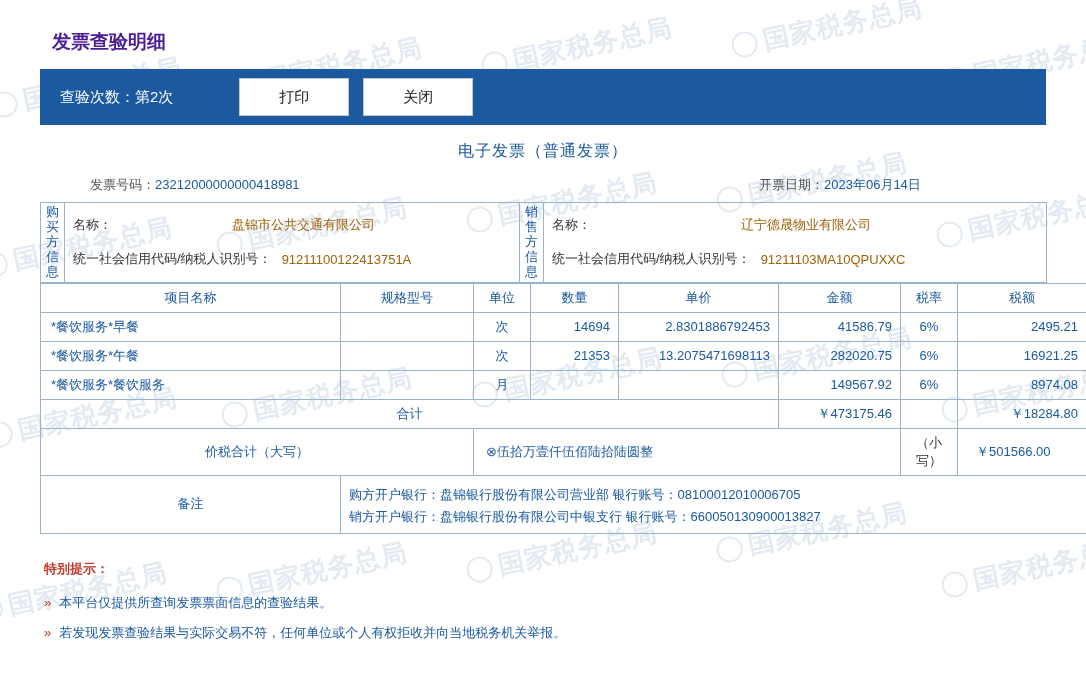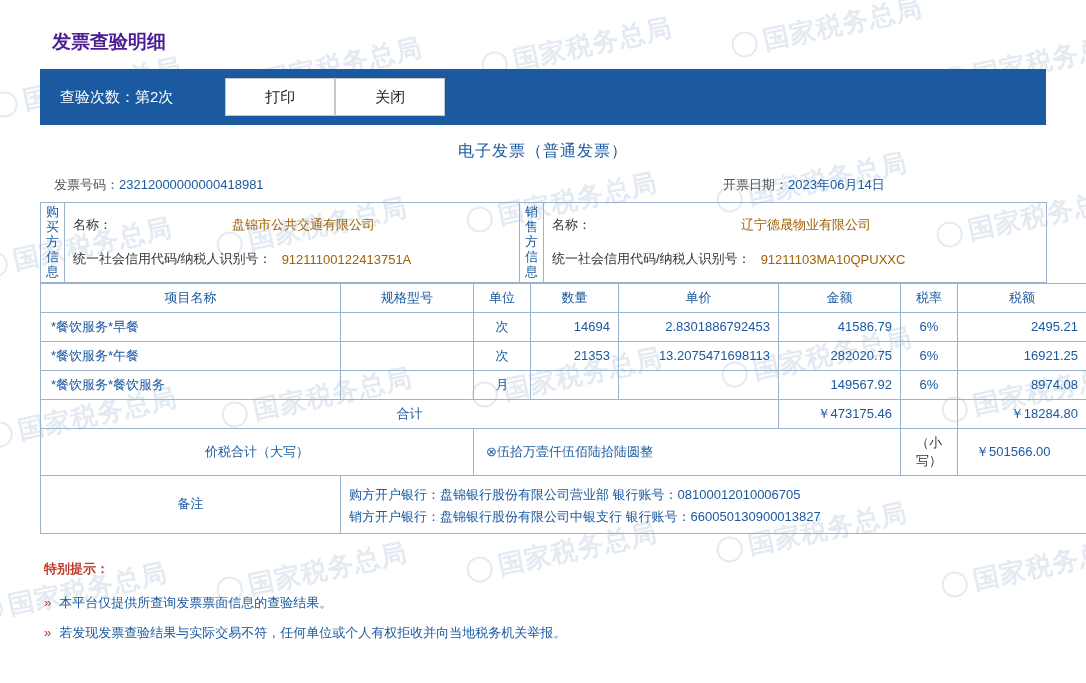--- a/index.html
+++ b/index.html
@@ -73,38 +73,39 @@
   .blue-bar .check-time { flex: 1; }
   .bar-btn {
     width: 110px;
     height: 38px;
     background: #ffffff;
     color: #222;
     border: 1px solid #c8c8c8;
     font-size: 15px;
     font-family: "Liberation Sans", sans-serif;
     cursor: pointer;
+    margin-left: 14px;
   }
   
   .inv-title {
     text-align: center;
     color: #1b5aa0;
     font-size: 16px;
     padding: 16px 0 14px;
     letter-spacing: 1px;
   }
   .inv-meta {
     display: flex;
     color: #1b5aa0;
     font-size: 13px;
     padding: 0 4px 8px 4px;
   }
   .inv-meta .left { flex: 0 0 50%; padding-left: 10px; }
   .inv-meta .right { flex: 1; text-align: left; padding-left: 170px; }
-  .inv-meta .label { color: #555; }
+  .inv-meta .label { color: #555; margin-left: 36px; }
   .inv-meta .val { color: #1b5aa0; }
 
   table.inv {
     width: 1006px;
     border-collapse: collapse;
     table-layout: fixed;
   }
   table.inv td {
     border: 1px solid #9ab3cf;
     padding: 5px 8px;

